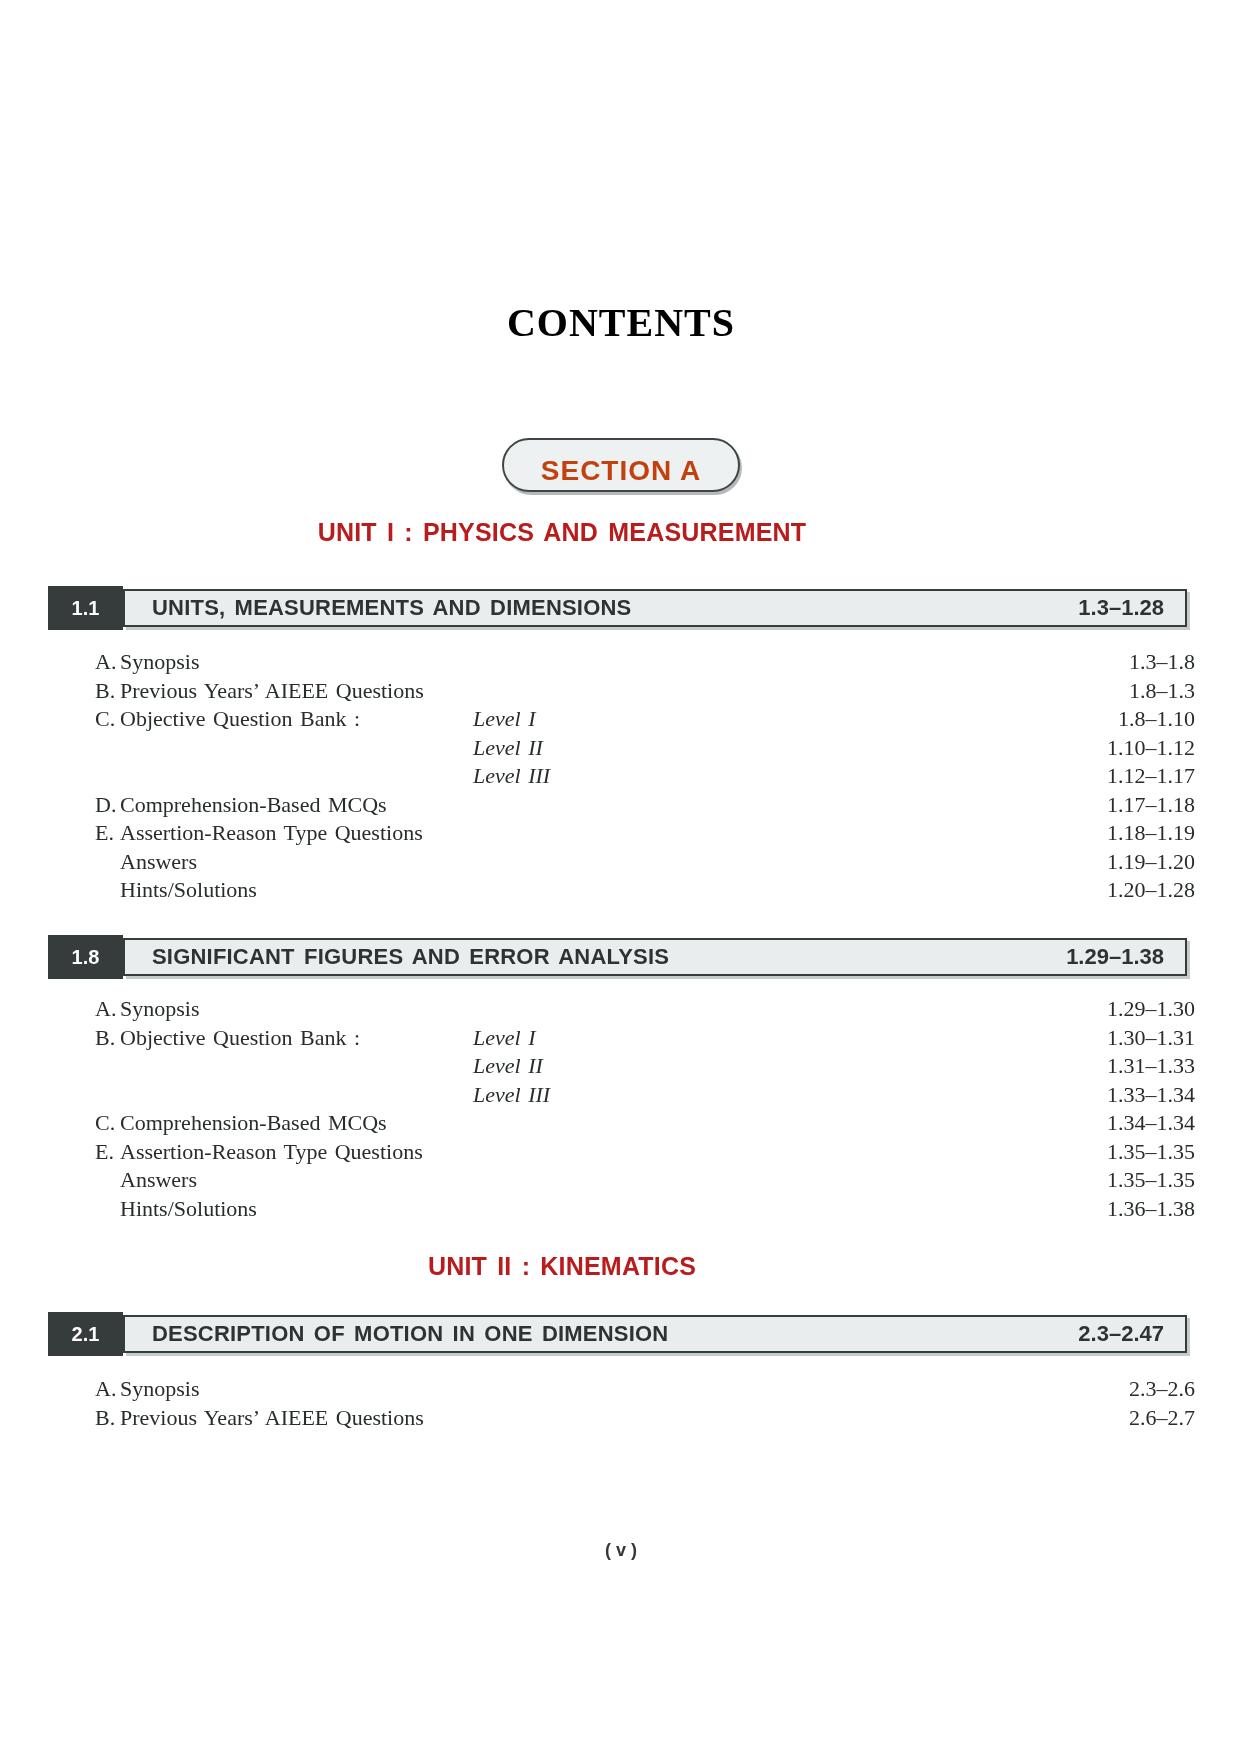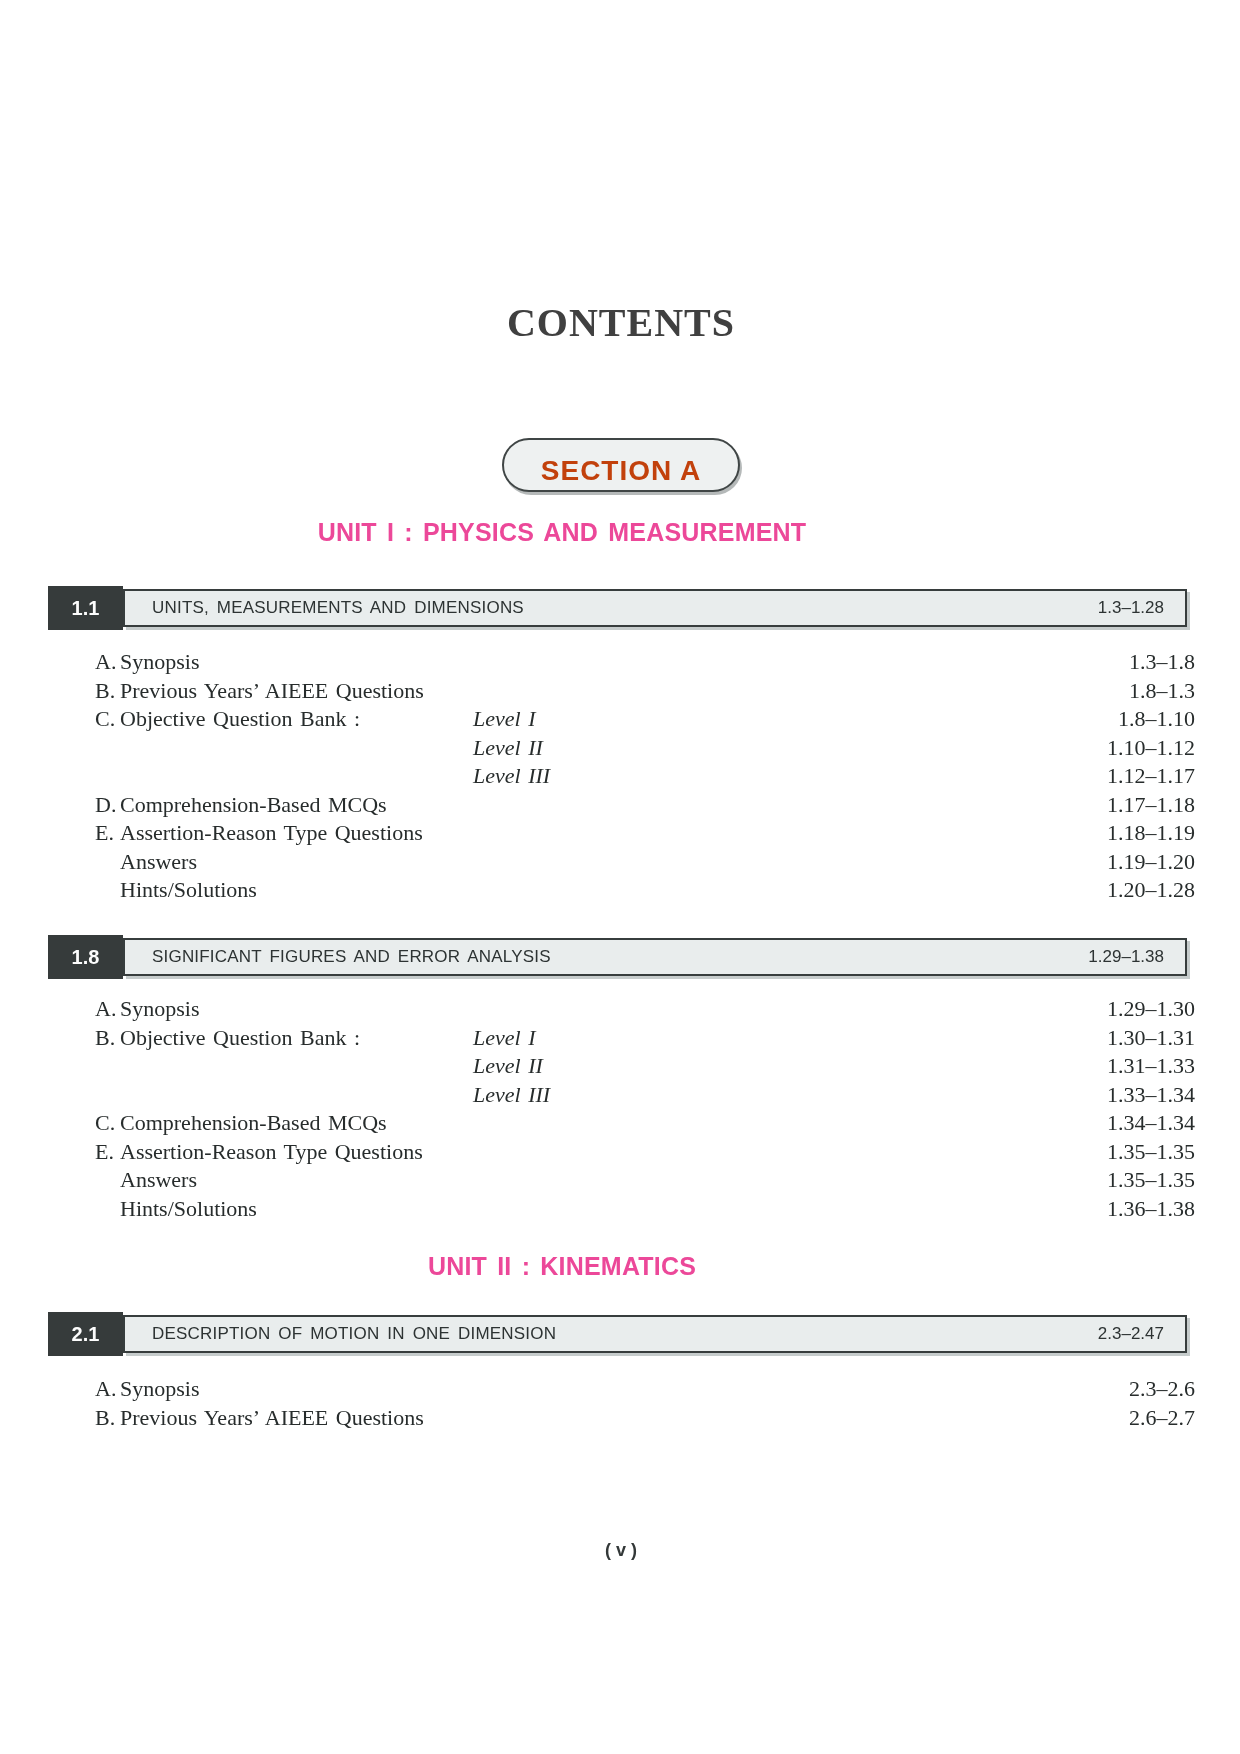--- a/index.html
+++ b/index.html
@@ -6,40 +6,40 @@
   .page {
     position:relative; width:1240px; height:1754px; background:#ffffff;
     overflow:hidden; font-family:"Liberation Sans", sans-serif;
   }
 
   
   .contents-title {
     position:absolute; top:300px; left:51px; width:1140px; margin:0;
     text-align:center; font-family:"Liberation Serif", serif;
     font-weight:bold; font-size:40px; line-height:46px;
-    letter-spacing:1px; color:#404040;
+    letter-spacing:1px; color:#000000;
   }
 
   
   .section-pill {
     position:absolute; top:438px; left:502px; width:238px; height:54px;
     box-sizing:border-box; background:#eef1f1;
     border:2px solid #3f4545; border-radius:27px;
     box-shadow:2px 3px 0 rgba(60,70,70,.38);
     display:flex; align-items:center; justify-content:center;
   }
   .section-pill span {
     font-weight:bold; font-size:28px; letter-spacing:1px; color:#c2410c;margin-top:12px;
   }
 
   
   .unit-heading {
     position:absolute; left:162px; width:800px; margin:0;
     text-align:center; font-weight:bold; font-size:25px; line-height:30px;
-    word-spacing:3px; letter-spacing:0.2px; color:#ec4899;
+    word-spacing:3px; letter-spacing:0.2px; color:#b91c1c;
   }
   .unit-1 { top:517px; }
   .unit-2 { top:1251px; }
 
   
   .secbar { position:absolute; left:48px; width:1139px; height:44px; }
   .pos-bar-0 { top:586px; }
   .pos-bar-1 { top:935px; }
   .pos-bar-2 { top:1312px;text-align:center; }
   .secnum {
@@ -49,21 +49,21 @@
     font-weight:bold; font-size:20px;
   }
   .secbody {
     position:absolute; left:75px; right:0; top:3px; height:38px;
     box-sizing:border-box; background:#e9eded; border:2px solid #373d3d;
     box-shadow:3px 3px 0 #c6cccc;
     display:flex; align-items:center; justify-content:space-between;
     padding:0 21px 0 27px;
   }
   .sectitle, .secpages {
-    font-weight:normal; font-size:17px; color:#2d3333; white-space:nowrap;
+    font-weight:bold; font-size:22px; color:#2d3333; white-space:nowrap;
   }
   .sectitle { word-spacing:3px; letter-spacing:0.2px; }
 
   
   .toc-list { position:absolute; left:48px; width:1147px; }
   .pos-list-0 { top:648px; }
   .pos-list-1 { top:995px; }
   .pos-list-2 { top:1375px; }
   .row {
     position:relative; height:28.5px;

